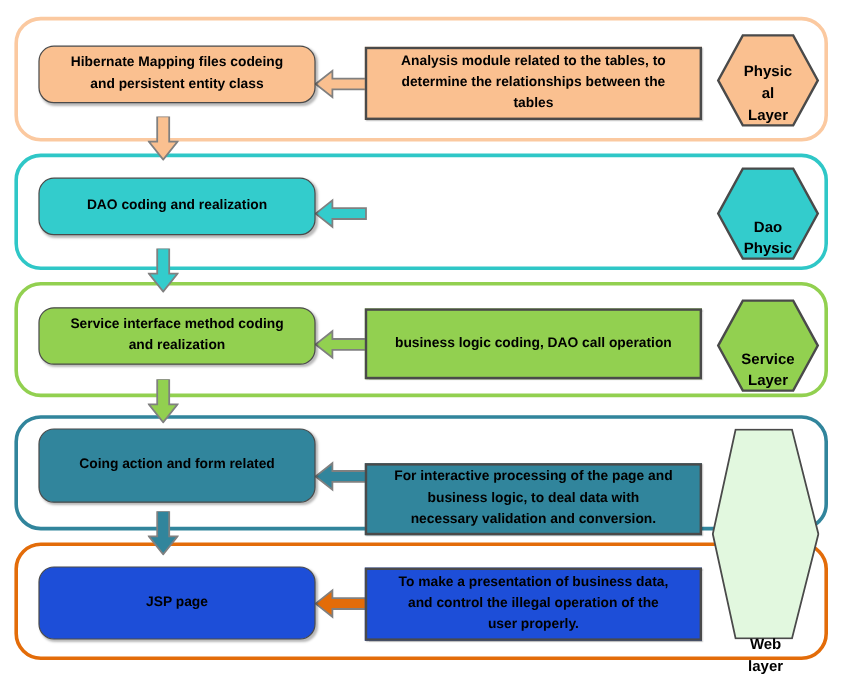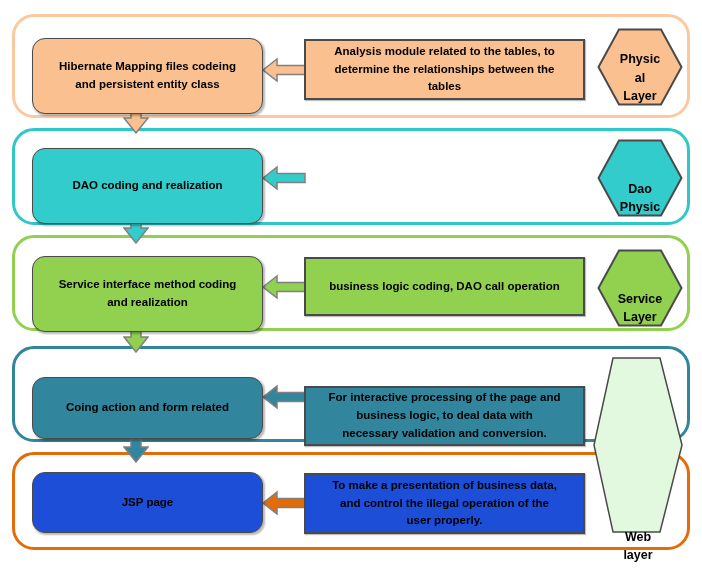--- a/index.html
+++ b/index.html
@@ -17,21 +17,21 @@
   .band4{top:346px;height:96px;border-color:#31859C;}
   .band5{top:452px;height:98px;border-color:#E36C09;}
 
   .box{
     position:absolute;box-sizing:border-box;z-index:3;
     display:flex;align-items:center;justify-content:center;text-align:center;
     font-size:11.5px;line-height:1.55;
   }
   .box span{white-space:pre-line;display:block;}
   .round{
-    left:32px;width:231px;height:76px;border-radius:13px;
+    left:32px;width:231px;height:48px;border-radius:13px;
     border:1.5px solid #4a4a4a;box-shadow:1.5px 1.5px 2px rgba(0,0,0,0.28);
   }
   .rect{
     left:304px;width:281px;height:61px;
     border:2px solid #4a4a4a;box-shadow:1px 1px 1px rgba(0,0,0,0.25);
     padding:0 2px;
   }
   .fill-peach{background:#FAC090;}
   .fill-turq{background:#33CCCC;}
   .fill-green{background:#92D050;}
@@ -123,21 +123,21 @@
 and realization</span>
   </div>
   <svg class="hex" style="left:597px;top:249px;" width="86" height="78" viewBox="0 0 86 78">
     <polygon points="22,1.5 64,1.5 84.5,39 64,76.5 22,76.5 1.5,39" fill="#92D050" stroke="#4a4a4a" stroke-width="2"></polygon>
   </svg>
   <div class="hexlabel" style="left:597px;top:249px;width:86px;height:78px;">
     <span>Service
 Layer</span>
   </div>
 
-  <div class="box round fill-steel" style="top:377px;height:62px;">
+  <div class="box round fill-steel" style="top:357px;height:62px;">
     <span>Coing action and form related</span>
   </div>
   <div class="box rect fill-steel" style="top:386px;height:60px;">
     <span>For interactive processing of the page and
 business logic,  to deal data  with
 necessary validation and conversion.</span>
   </div>
 
   <div class="box round fill-orange" style="top:472px;height:61px;">
     <span>JSP page</span>

